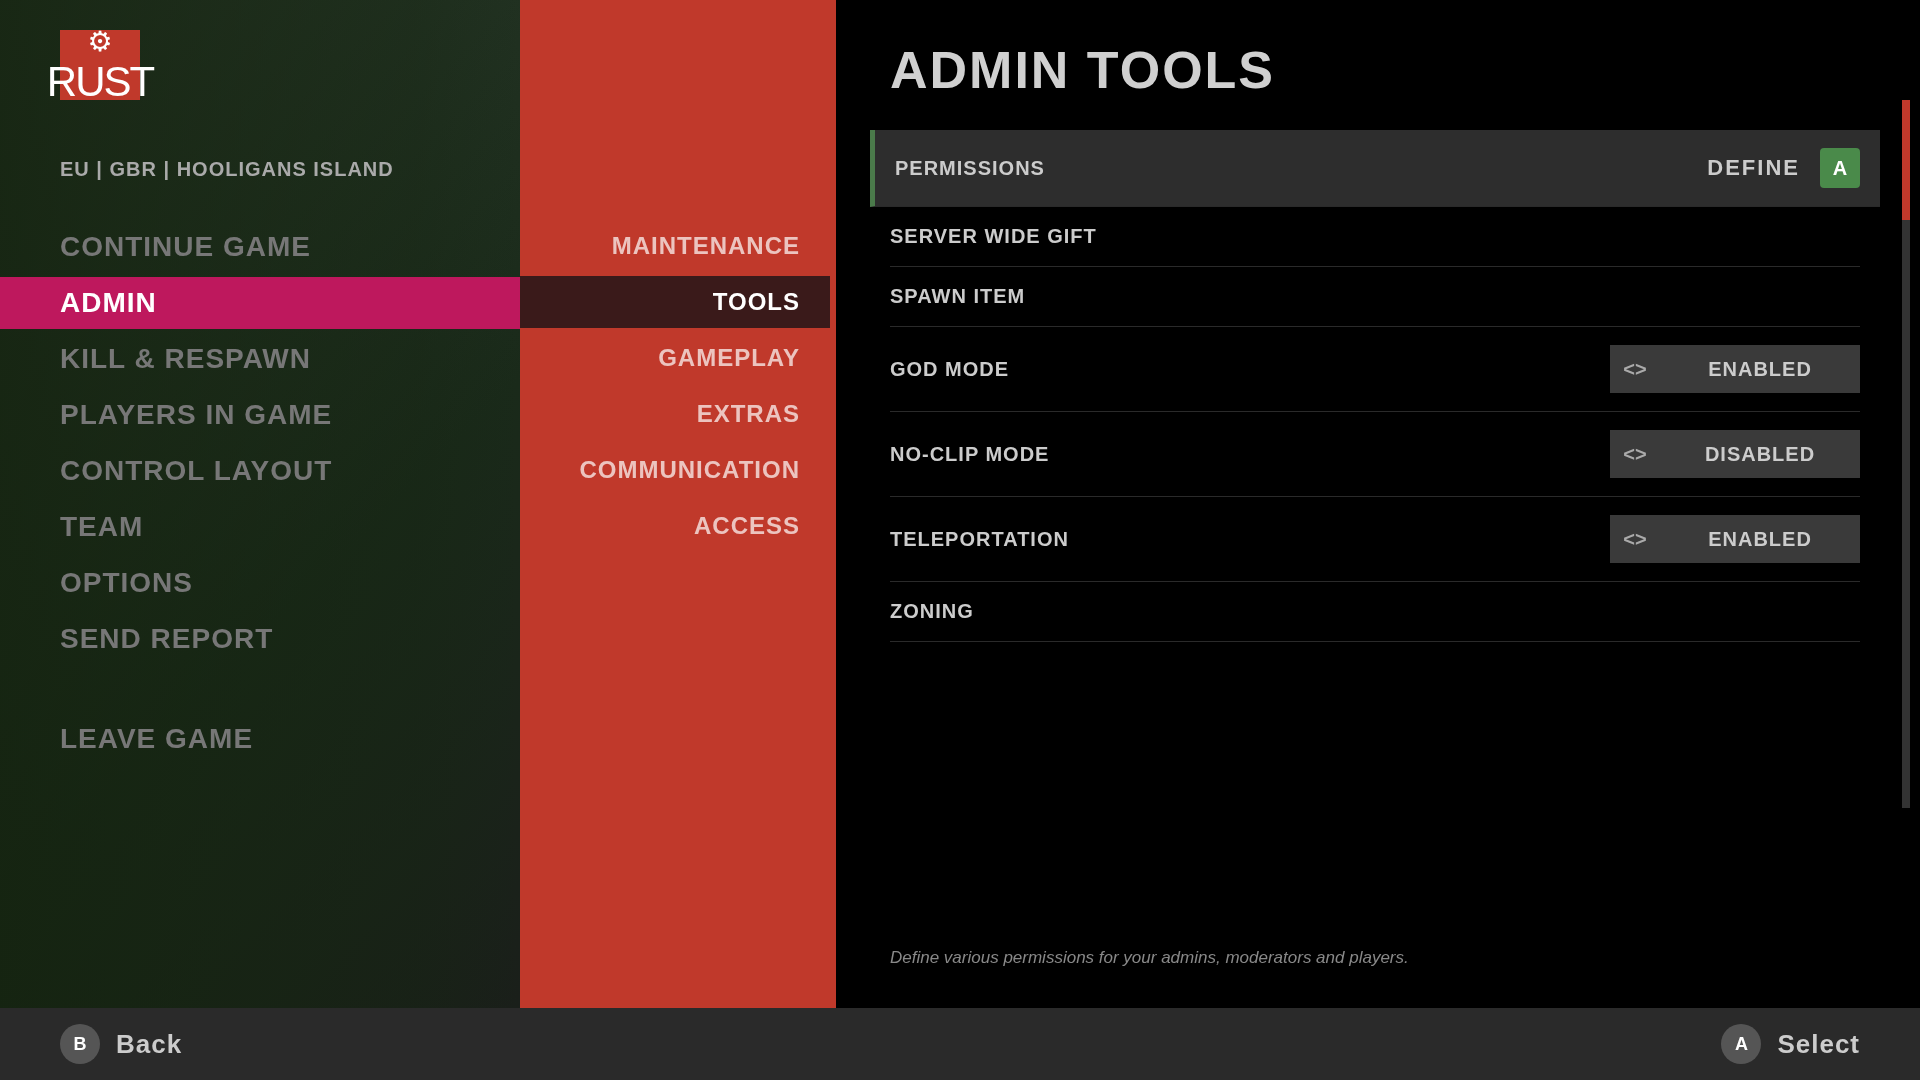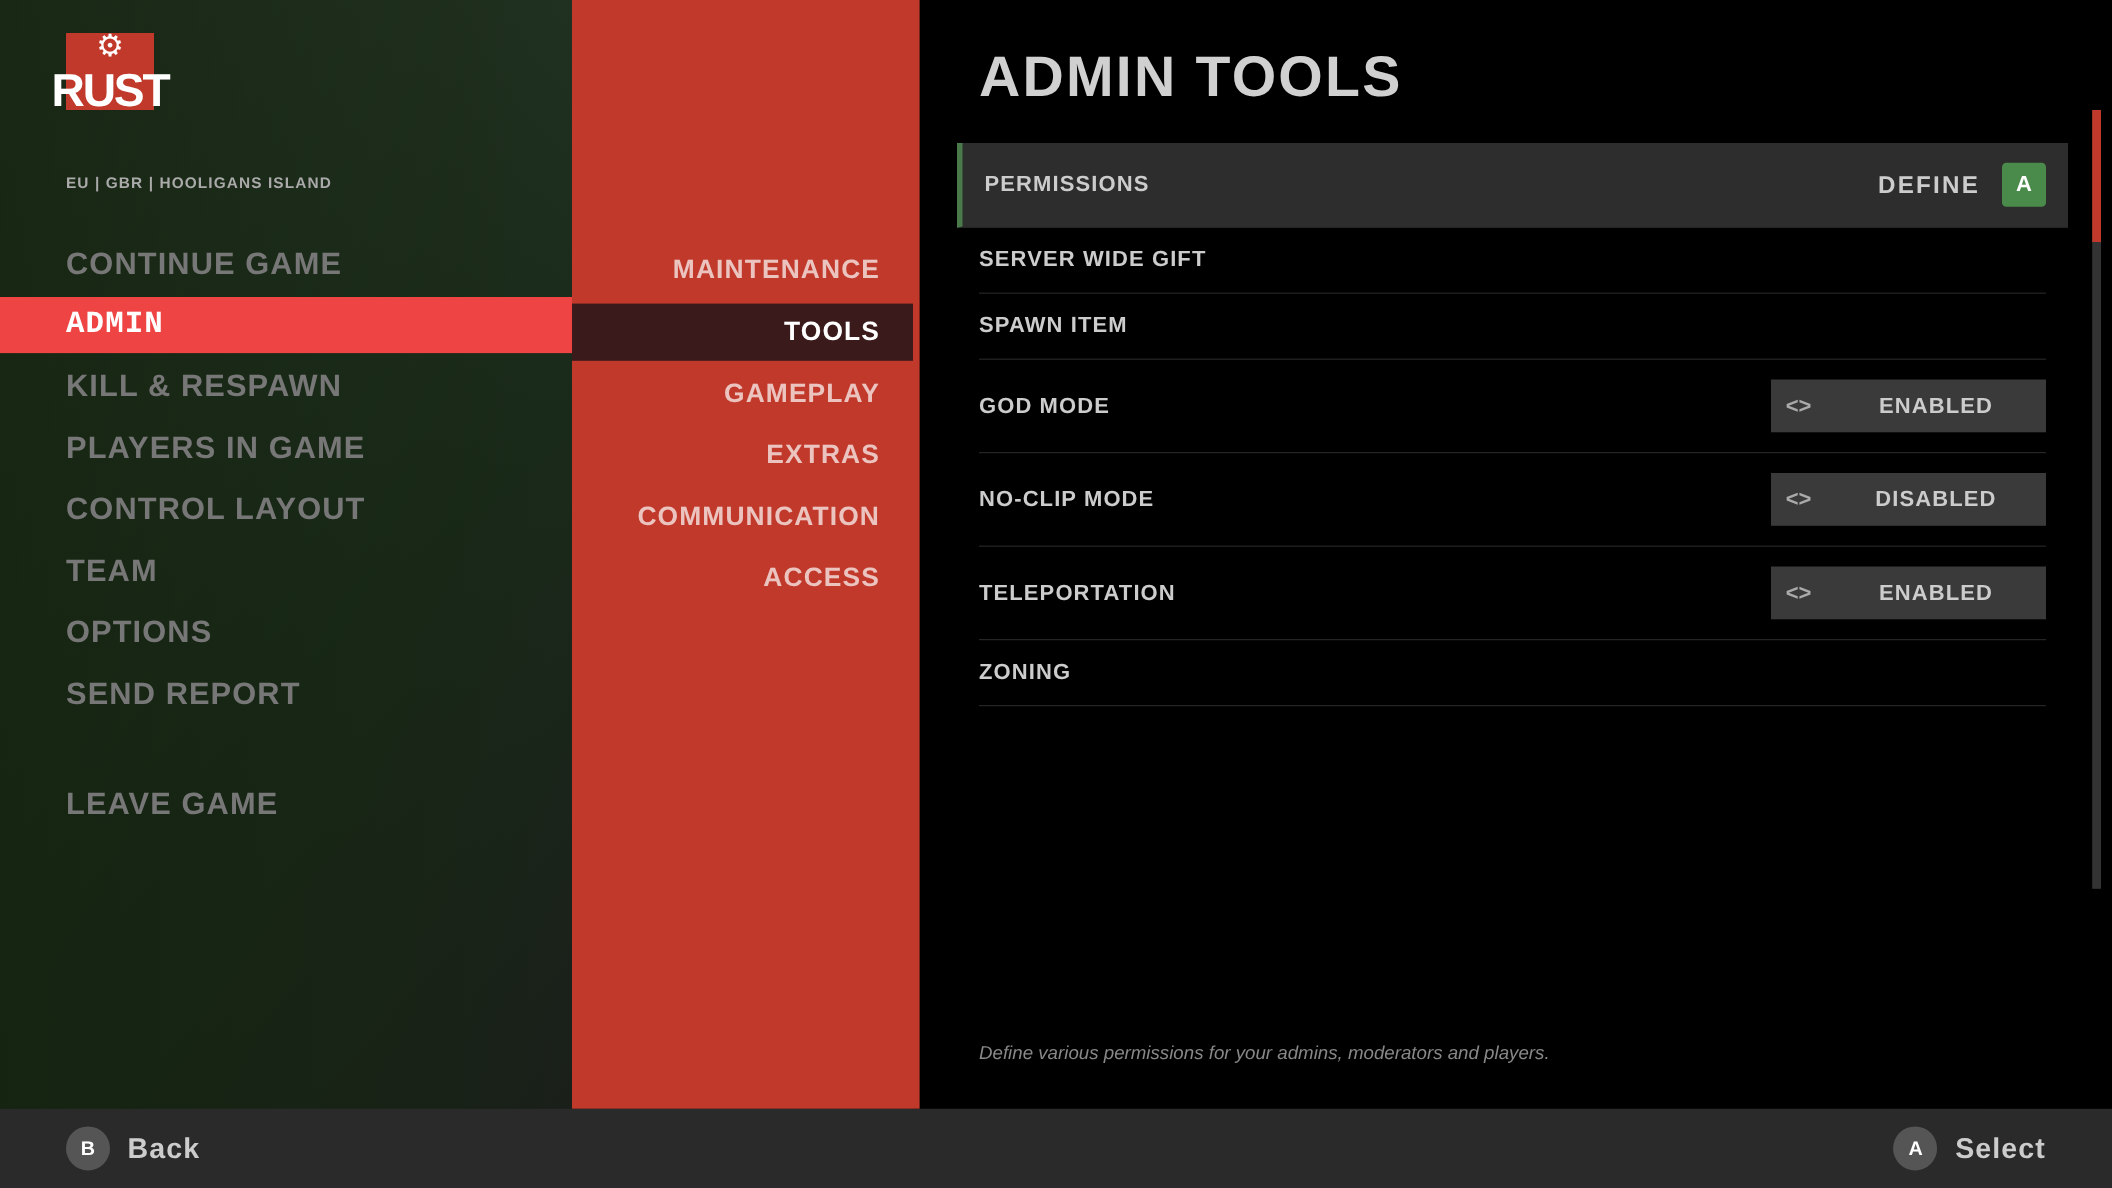--- a/index.html
+++ b/index.html
@@ -59,33 +59,33 @@
       display: flex;
       align-items: center;
       justify-content: center;
       margin-right: 16px;
       position: relative;
       flex-shrink: 0;
     }
 
     .rust-logo-text {
       font-size: 42px;
-      font-weight: 700;
+      font-weight: 400;
       color: white;
       letter-spacing: -2px;
     }
 
     .rust-gear {
       color: white;
       font-size: 28px;
     }
 
     .server-info {
       color: #aaa;
-      font-size: 14px;
+      font-size: 20px;
       font-weight: 700;
       letter-spacing: 1px;
       margin-top: 50px;
       margin-bottom: 40px;
     }
 
     .nav-menu {
       display: flex;
       flex-direction: column;
       gap: 4px;
@@ -95,27 +95,26 @@
       font-size: 28px;
       font-weight: 900;
       color: #777;
       padding: 10px 20px 10px 0;
       cursor: pointer;
       letter-spacing: 1px;
       text-transform: uppercase;
     }
 
     .nav-item.active {
-      background: #ef4444;
+      background: #be185d;
       color: white;
       padding-left: 0;
       margin-left: -60px;
       padding-left: 60px;
       margin-right: -20px;
-      font-family: Liberation Mono, monospace;
     }
 
     .nav-spacer {
       height: 40px;
     }
 
     
     .middle-panel {
       width: 310px;
       background: #c0392b;

